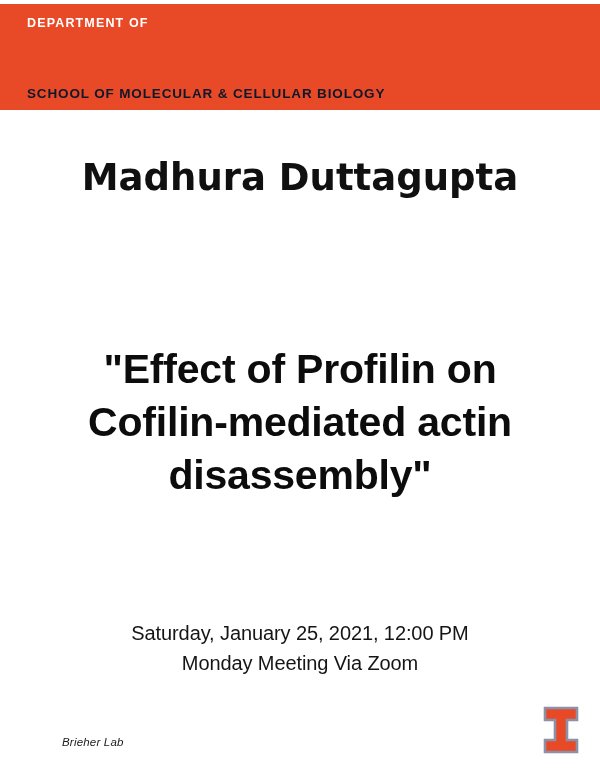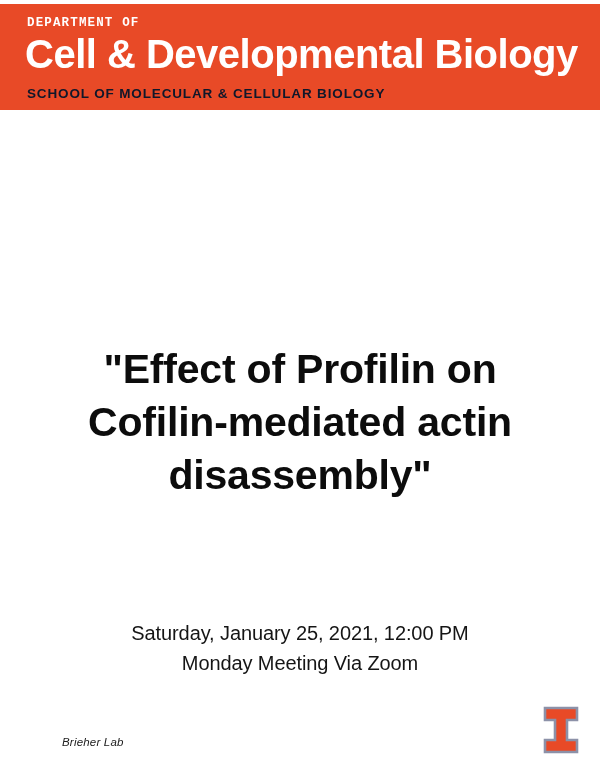--- a/index.html
+++ b/index.html
@@ -26,21 +26,21 @@
     left: 0;
     top: 4px;
     width: 600px;
     height: 106px;
     background: #e84a27;
   }
   .dept-eyebrow {
     position: absolute;
     left: 27px;
     top: 13px;
-    font-family: Liberation Mono, monospace;
+    font-family: Liberation Sans, sans-serif;
     font-size: 12.5px;
     font-weight: 700;
     letter-spacing: 1.15px;
     color: #ffffff;
     line-height: 1;
     white-space: nowrap;
   }
   .dept-wordmark {
     position: absolute;
     left: 25px;
@@ -137,24 +137,24 @@
   }
   .block-i-logo svg { display: block; }
 </style>
 </head>
 <body>
 
 <div id="page">
 
   <div class="header-banner">
     <div class="dept-eyebrow">DEPARTMENT OF</div>
-    <div class="dept-wordmark">Cell &amp; Developmental Biology</div>
     <div class="dept-subline">SCHOOL OF MOLECULAR &amp; CELLULAR BIOLOGY</div>
   </div>
 
+  <div class="speaker-name">Madhura Duttagupta</div>
 
   <div class="talk-title">"Effect of Profilin on Cofilin-mediated actin disassembly"</div>
 
   <div class="event-details">
     <div>Saturday, January 25, 2021, 12:00 PM</div>
     <div>Monday Meeting Via Zoom</div>
   </div>
 
   <div class="lab-credit">Brieher Lab</div>
 

